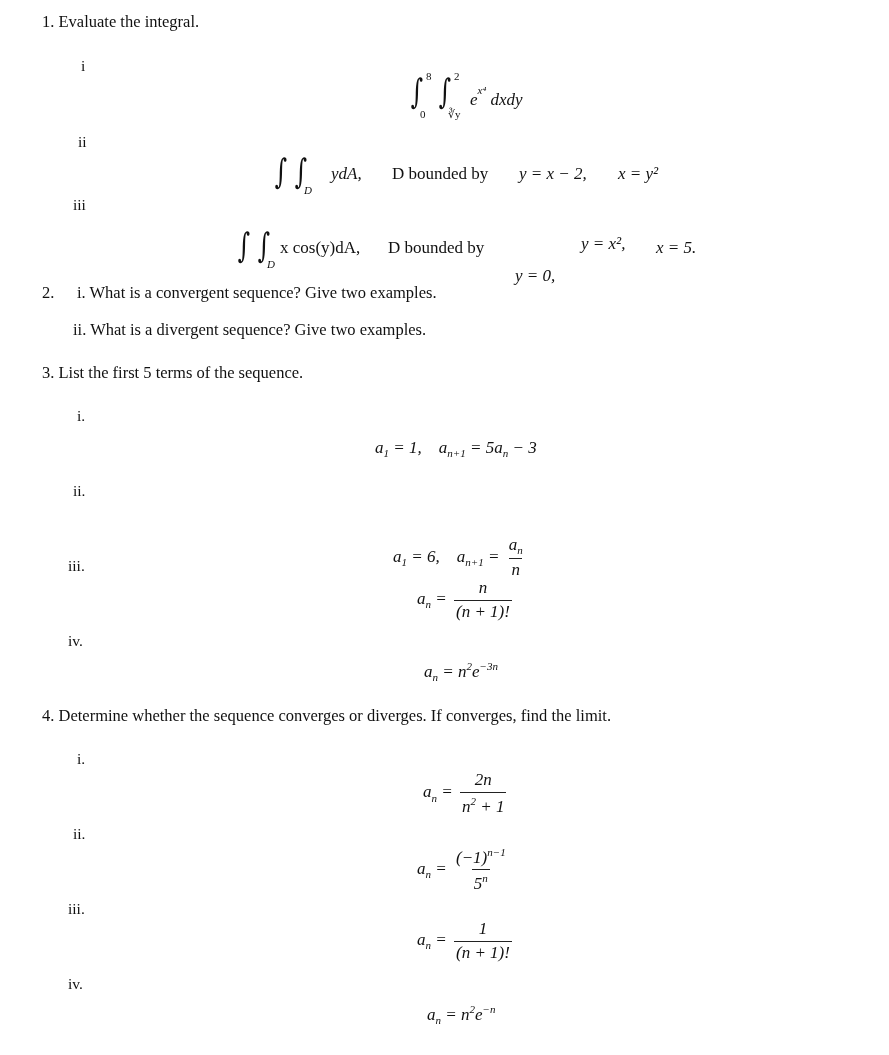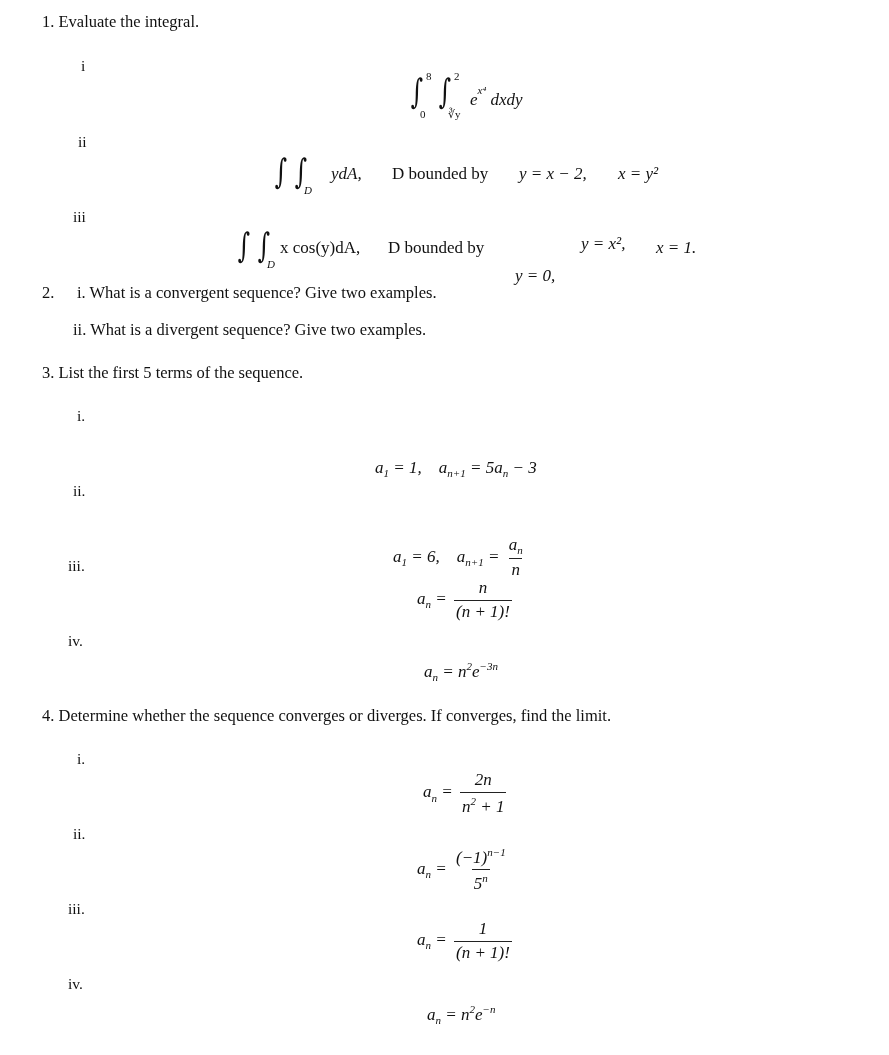--- a/index.html
+++ b/index.html
@@ -46,49 +46,49 @@
 <div class="abs m" style="left:272px;top:150px;height:46px;width:420px;">
   <span class="int" style="position:absolute;left:0;top:4px;">∫</span>
   <span class="int" style="position:absolute;left:20px;top:4px;">∫</span>
   <span class="lim mi" style="left:32px;top:34px;">D</span>
   <span class="mi" style="position:absolute;left:59px;top:14px;">ydA,</span>
   <span style="position:absolute;left:120px;top:14px;">D bounded by</span>
   <span class="mi" style="position:absolute;left:247px;top:14px;">y = x − 2,</span>
   <span class="mi" style="position:absolute;left:346px;top:14px;">x = y²</span>
 </div>
 
-<div class="abs sub" style="left:73px;top:208px;">iii</div>
+<div class="abs sub" style="left:73px;top:196px;">iii</div>
 <div class="abs m" style="left:235px;top:224px;height:46px;width:480px;">
   <span class="int" style="position:absolute;left:0;top:4px;">∫</span>
   <span class="int" style="position:absolute;left:20px;top:4px;">∫</span>
   <span class="lim mi" style="left:32px;top:34px;">D</span>
   <span style="position:absolute;left:45px;top:14px;">x cos(y)dA,</span>
   <span style="position:absolute;left:153px;top:14px;">D bounded by</span>
   <span class="mi" style="position:absolute;left:280px;top:14px;margin-top:28px;">y = 0,</span>
   <span class="mi" style="position:absolute;left:346px;top:10px;">y = x²,</span>
-  <span class="mi" style="position:absolute;left:421px;top:14px;">x = 1.</span>
+  <span class="mi" style="position:absolute;left:421px;top:14px;">x = 5.</span>
 </div>
 
 <div class="abs q" style="left:42px;top:283px;">2.</div>
 <div class="abs q" style="left:77px;top:283px;">
   <span>i.</span>
   <span>What is a convergent sequence? Give two examples.</span>
 </div>
 <div class="abs q" style="left:73px;top:320px;">
   <span>ii.</span>
   <span>What is a divergent sequence? Give two examples.</span>
 </div>
 
 <div class="abs q" style="left:42px;top:363px;">
   <span>3.</span>
   <span>List the first 5 terms of the sequence.</span>
 </div>
 
 <div class="abs sub" style="left:77px;top:407px;">i.</div>
-<div class="abs m mi" style="left:375px;top:458px;">
+<div class="abs m mi" style="left:375px;top:438px;">
   a<sub>1</sub> = 1,&nbsp;&nbsp;&nbsp; a<sub>n+1</sub> = 5a<sub>n</sub> − 3
 </div>
 
 <div class="abs sub" style="left:73px;top:482px;">ii.</div>
 <div class="abs m mi" style="left:393px;top:532px;">
   a<sub>1</sub> = 6,&nbsp;&nbsp;&nbsp; a<sub>n+1</sub> =
   <span class="frac">
       <span class="num">a<sub>n</sub></span>
       <span class="den">n</span>
     </span>

